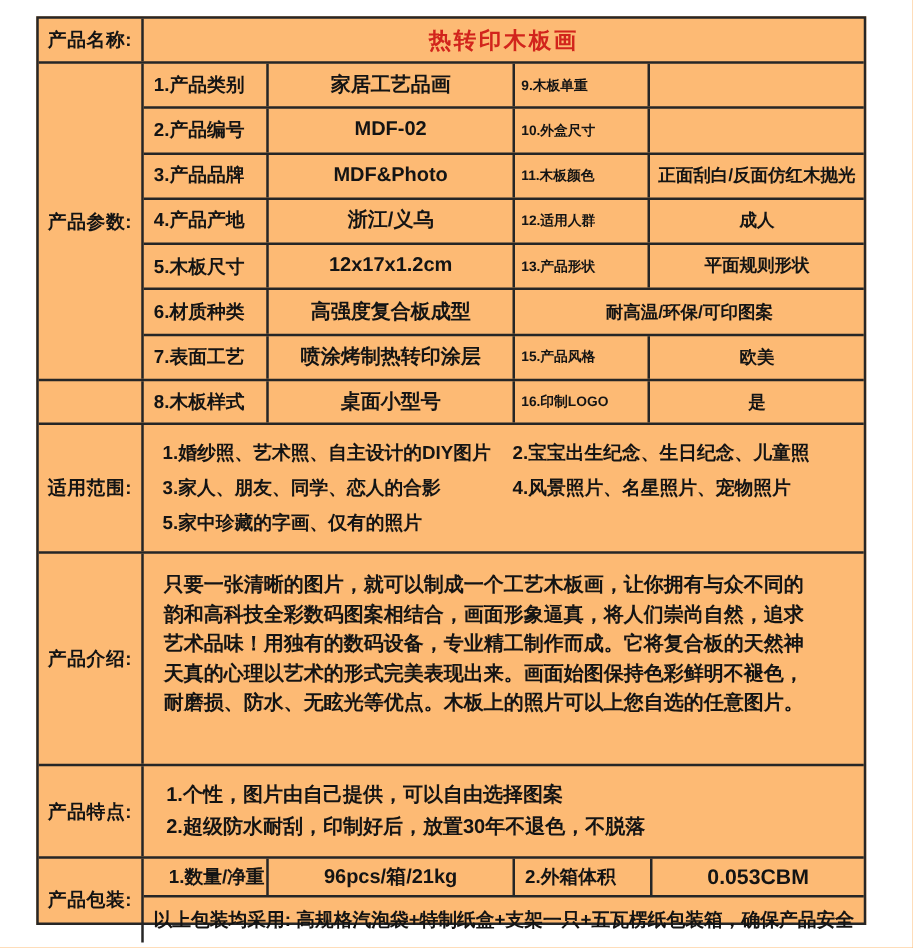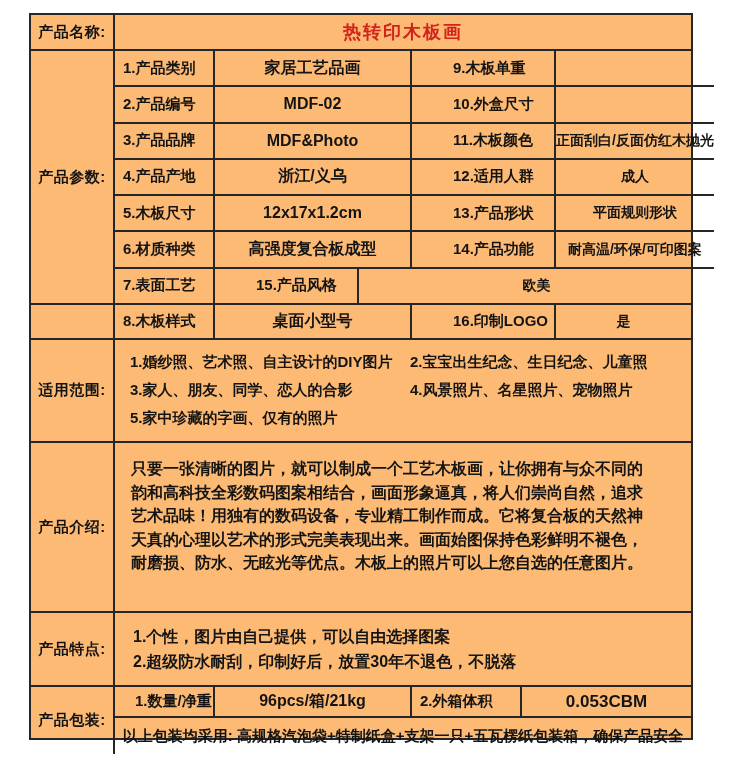--- a/index.html
+++ b/index.html
@@ -28,21 +28,21 @@
     color:#d2241c;font-size:18px;letter-spacing:2px;
   }
   
   .sec-params{height:254px;}
   .pcol{flex:1;display:flex;flex-direction:column;}
   .prow{flex:1;display:flex;box-sizing:border-box;min-height:0;}
   .prow.inner{border-bottom:2px solid #262626;}
   .cell{box-sizing:border-box;display:flex;align-items:center;white-space:nowrap;}
   .pk1{flex:0 0 100px;border-right:2px solid #262626;padding-left:8px;font-size:15px;}
   .pv1{flex:0 0 197px;border-right:2px solid #262626;justify-content:center;font-size:16px;}
-  .pk2{flex:0 0 108px;border-right:2px solid #262626;padding-left:5px;font-size:15px;margin-left:36px;}
+  .pk2{flex:0 0 108px;border-right:2px solid #262626;padding-left:5px;font-size:11px;}
   .pv2{flex:1;justify-content:center;font-size:14px;}
   .sec-row8{height:35px;}
   .sec-row8 .prow{height:100%;}
   
   .sec-scope{height:103px;}
   .scope-body{
     flex:1;display:flex;flex-direction:column;justify-content:space-evenly;
     padding:4px 4px 4px 15px;font-size:15px;
   }
   .scope-row{display:grid;grid-template-columns:280px 1fr;white-space:nowrap;}
@@ -108,25 +108,25 @@
       </div>
       <div class="prow inner">
         <div class="cell pk1">5.木板尺寸</div>
         <div class="cell pv1">12x17x1.2cm</div>
         <div class="cell pk2">13.产品形状</div>
         <div class="cell pv2">平面规则形状</div>
       </div>
       <div class="prow inner">
         <div class="cell pk1">6.材质种类</div>
         <div class="cell pv1">高强度复合板成型</div>
-        <div class="cell pk2">14.产品功能</div>
         <div class="cell pv2">耐高温/环保/可印图案</div>
       </div>
       <div class="prow">
         <div class="cell pk1">7.表面工艺</div>
+        <div class="cell pv1">喷涂烤制热转印涂层</div>
         <div class="cell pk2">15.产品风格</div>
         <div class="cell pv2">欧美</div>
       </div>
     </div>
   </div>
 
   <div class="sec sec-row8 bb">
     <div class="lab"></div>
     <div class="pcol">
       <div class="prow">

